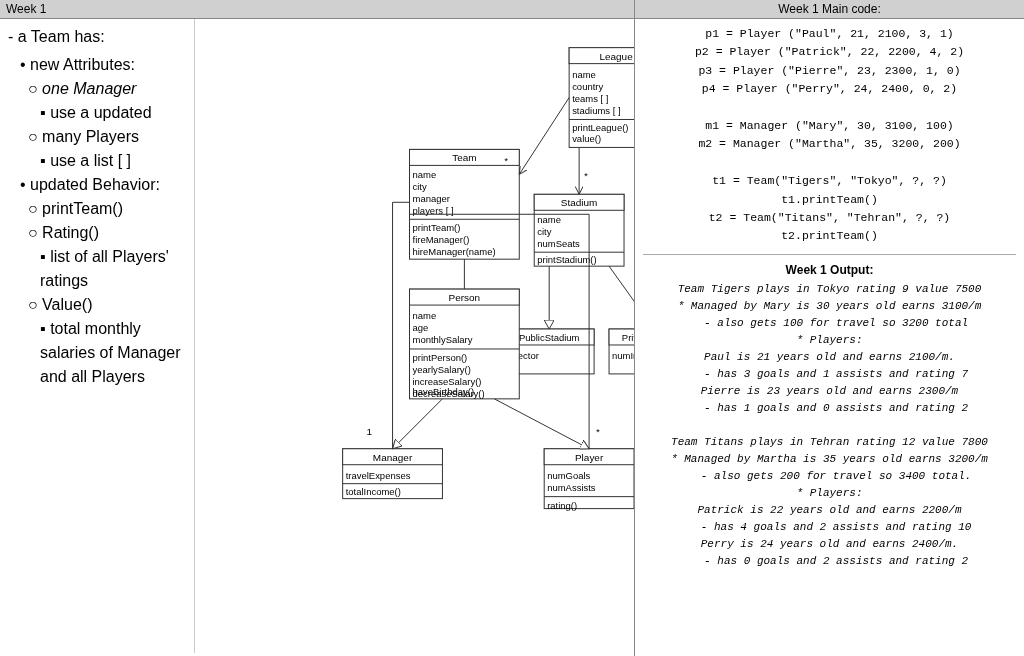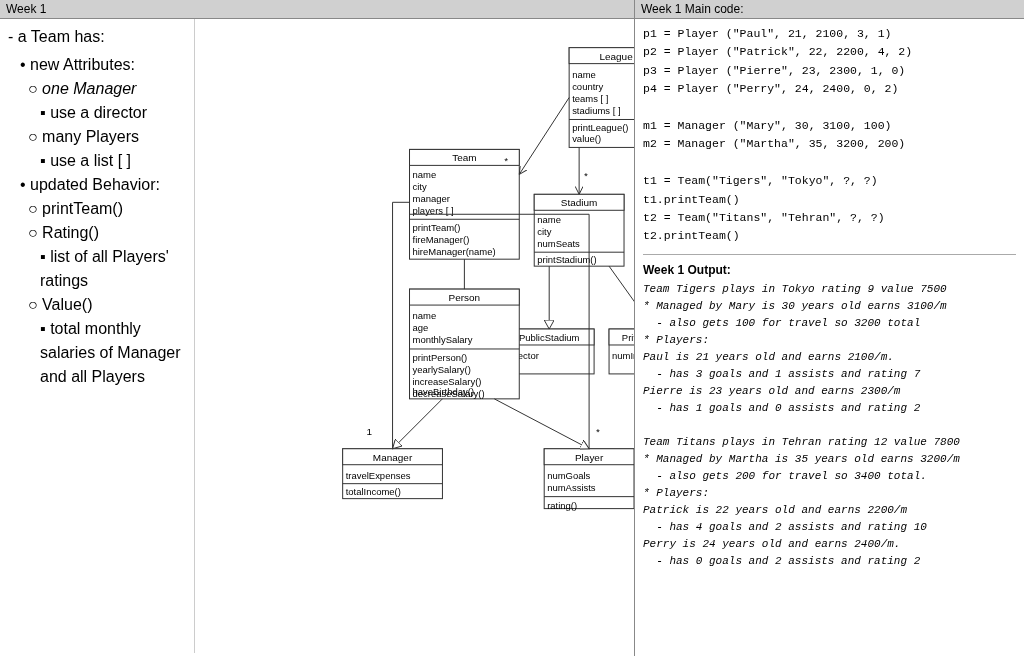--- a/index.html
+++ b/index.html
@@ -17,20 +17,21 @@
       border-right: 1px solid #888;
       display: flex;
       flex-direction: column;
       overflow: hidden;
     }
     .right-panel {
       width: 389px;
       padding: 6px 8px;
       overflow-y: auto;
       background: #fff;
+      text-align: center;
     }
     .left-top-bar {
       background: #d0d0d0;
       padding: 2px 6px;
       font-size: 12px;
       font-weight: normal;
       border-bottom: 1px solid #888;
     }
     .right-top-bar {
       background: #d0d0d0;
@@ -104,21 +105,21 @@
 
 <div class="left-panel">
   <div class="left-top-bar">Week 1</div>
   <div class="left-content">
 
     <div class="notes-panel">
       <div style="margin-bottom:4px;">- a Team has:</div>
       <ul>
         <li class="bullet-dot">new Attributes:</li>
         <li style="padding-left:20px;font-style:italic;" class="bullet-circle">one Manager</li>
-        <li style="padding-left:32px;" class="bullet-square">use a director</li>
+        <li style="padding-left:32px;" class="bullet-square">use a updated</li>
         <li style="padding-left:20px;" class="bullet-circle">many Players</li>
         <li style="padding-left:32px;" class="bullet-square">use a list [ ]</li>
         <li class="bullet-dot">updated Behavior:</li>
         <li style="padding-left:20px;" class="bullet-circle">printTeam()</li>
         <li style="padding-left:20px;" class="bullet-circle">Rating()</li>
         <li style="padding-left:32px;" class="bullet-square">list of all Players' ratings</li>
         <li style="padding-left:20px;" class="bullet-circle">Value()</li>
         <li style="padding-left:32px;" class="bullet-square">total monthly salaries of Manager and all Players</li>
       </ul>
     </div>

